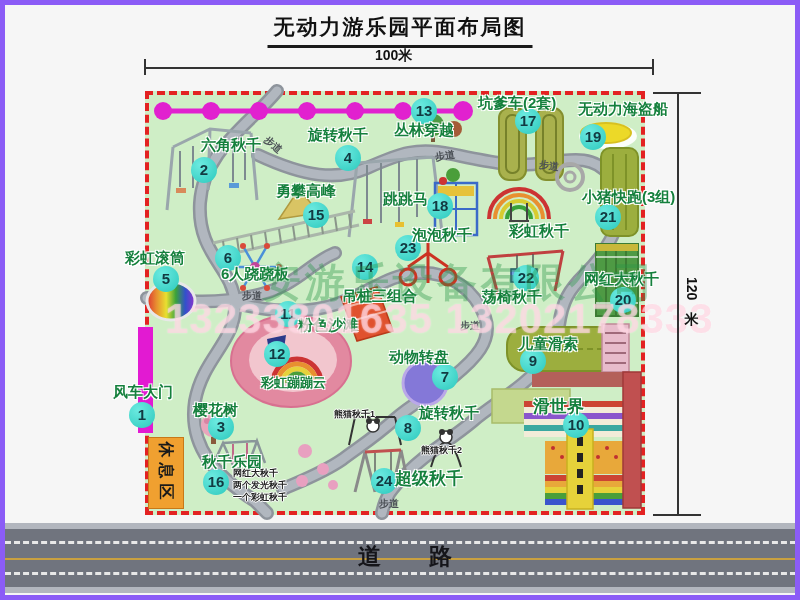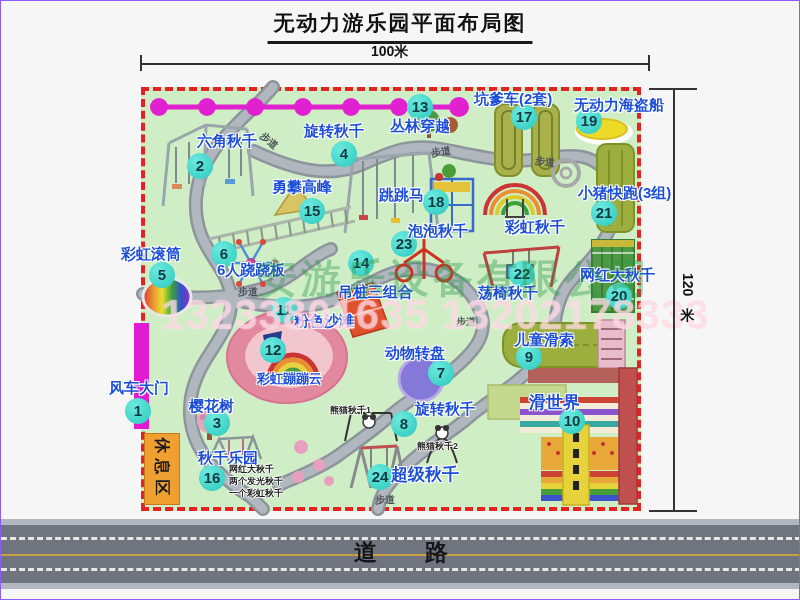--- a/index.html
+++ b/index.html
@@ -1,28 +1,28 @@
 <!DOCTYPE html>
 <html><head>
 <meta charset="utf-8">
 <style>
   html,body{margin:0;padding:0;background:#e9e9e9;}
   #stage{position:relative;width:800px;height:600px;margin:0 auto;background:#f6f6f6;
-         overflow:hidden;border:1px solid #8b5cf6;box-sizing:border-box;
+         overflow:hidden;border:5px solid #8b5cf6;box-sizing:border-box;
          font-family:"Liberation Sans", sans-serif;}
   
   .title{position:absolute;left:50%;top:8px;transform:translateX(-50%);
          font-size:21px;font-weight:bold;color:#111;letter-spacing:2px;
          border-bottom:3px solid #1a1a1a;padding:0 6px 4px 6px;white-space:nowrap;z-index:40;}
   
   .park{position:absolute;left:140px;top:86px;width:500px;height:424px;box-sizing:border-box;
         background:#cfeec6;border:4px dashed #e32222;z-index:1;}
   .layer{position:absolute;left:0;top:0;width:800px;height:600px;z-index:10;pointer-events:none;}
   
-  .lbl{position:absolute;font-size:15px;font-weight:bold;color:#1d4ed8;white-space:nowrap;z-index:20;
+  .lbl{position:absolute;font-size:15px;font-weight:bold;color:#15803d;white-space:nowrap;z-index:20;
        text-shadow:-1px -1px 0 #fff,1px -1px 0 #fff,-1px 1px 0 #fff,1px 1px 0 #fff;text-align:right;}
   .lbl-sm{font-size:13px;}
   .lbl-lg{font-size:17px;}
   .xs{position:absolute;font-size:9px;font-weight:bold;color:#222;white-space:nowrap;z-index:20;
       text-shadow:-1px 0 0 #fff,1px 0 0 #fff,0 1px 0 #fff,0 -1px 0 #fff;}
   .pathlbl{position:absolute;font-size:10px;font-weight:bold;color:#4a4f55;z-index:16;white-space:nowrap;}
   .badge{position:absolute;width:26px;height:26px;border-radius:50%;z-index:15;
          background:radial-gradient(circle at 35% 30%,#6ceae0,#2cc9bd);
          color:#123a42;font-size:15px;font-weight:bold;text-align:center;line-height:26px;}
   
@@ -318,21 +318,21 @@
   <span class="badge" style="left:515px;top:343px">9</span>
   <span class="badge" style="left:558px;top:407px">10</span>
   <span class="badge" style="left:270px;top:296px">11</span>
   <span class="badge" style="left:259px;top:336px">12</span>
   <span class="badge" style="left:406px;top:93px">13</span>
   <span class="badge" style="left:347px;top:249px">14</span>
   <span class="badge" style="left:298px;top:197px">15</span>
   <span class="badge" style="left:198px;top:464px">16</span>
   <span class="badge" style="left:510px;top:103px">17</span>
   <span class="badge" style="left:422px;top:188px">18</span>
-  <span class="badge" style="left:575px;top:107px">19</span>
+  <span class="badge" style="left:575px;top:119px">19</span>
   <span class="badge" style="left:605px;top:282px">20</span>
   <span class="badge" style="left:590px;top:199px">21</span>
   <span class="badge" style="left:508px;top:260px">22</span>
   <span class="badge" style="left:390px;top:230px">23</span>
   <span class="badge" style="left:366px;top:463px">24</span>
 
   <span class="lbl" style="left:108px;top:378px">风车大门</span>
   <span class="lbl" style="left:196px;top:131px">六角秋千</span>
   <span class="lbl" style="left:188px;top:396px">樱花树</span>
   <span class="lbl" style="left:303px;top:121px">旋转秋千</span>

